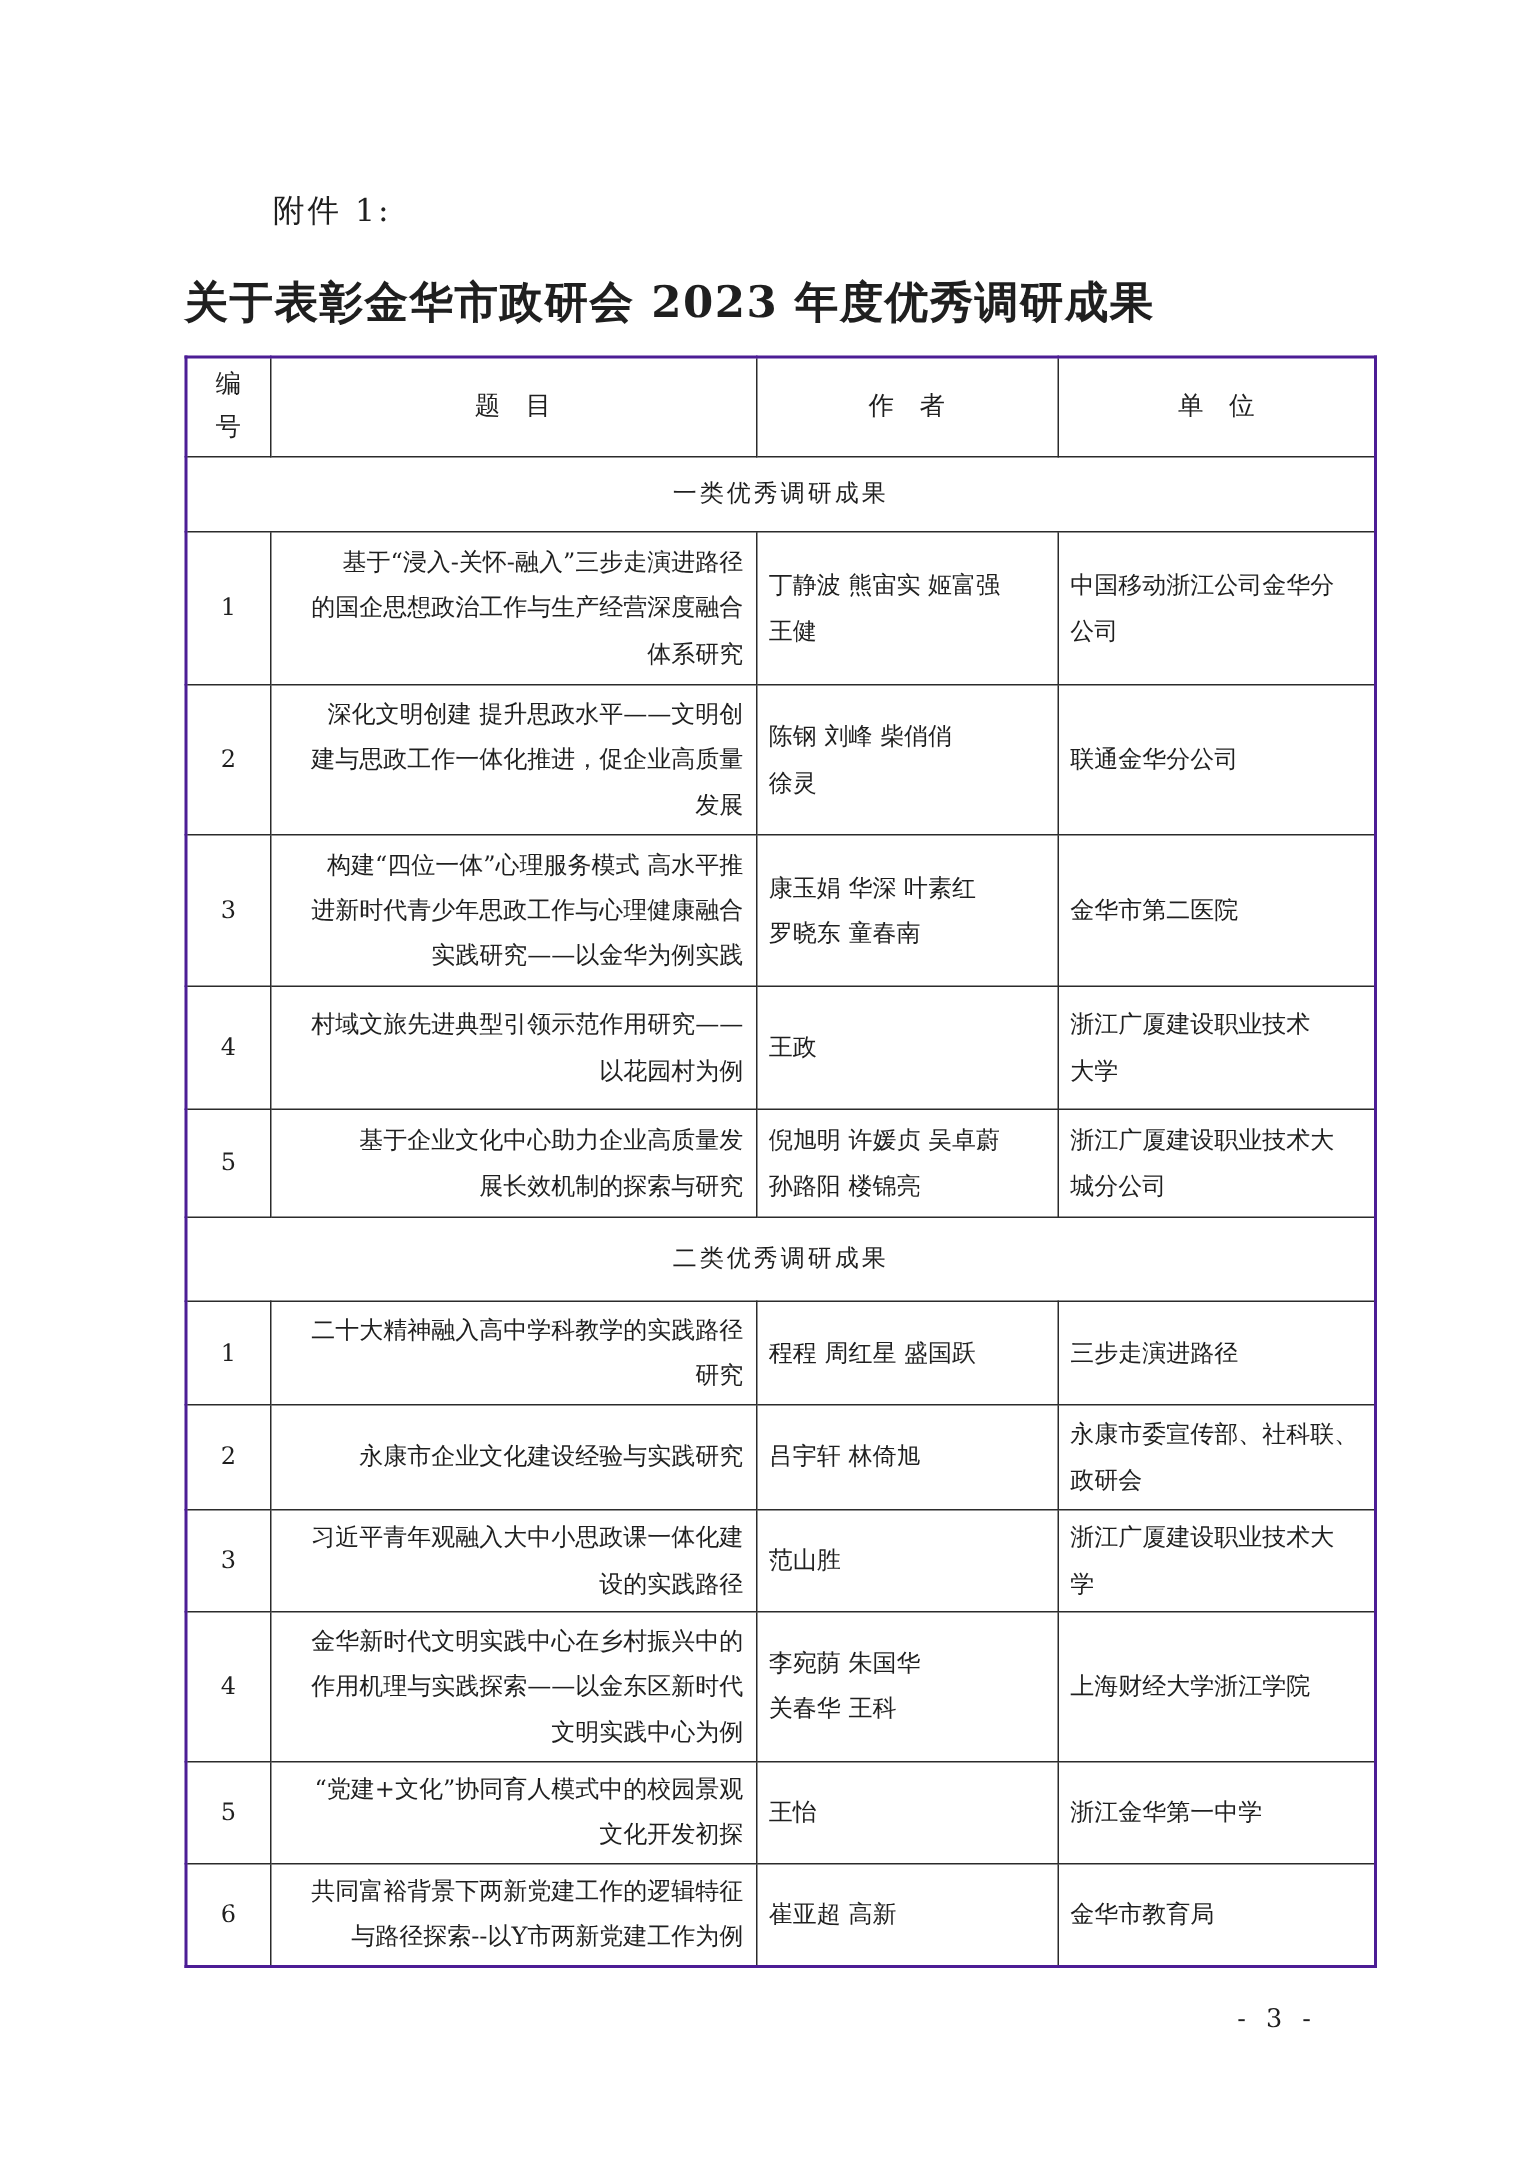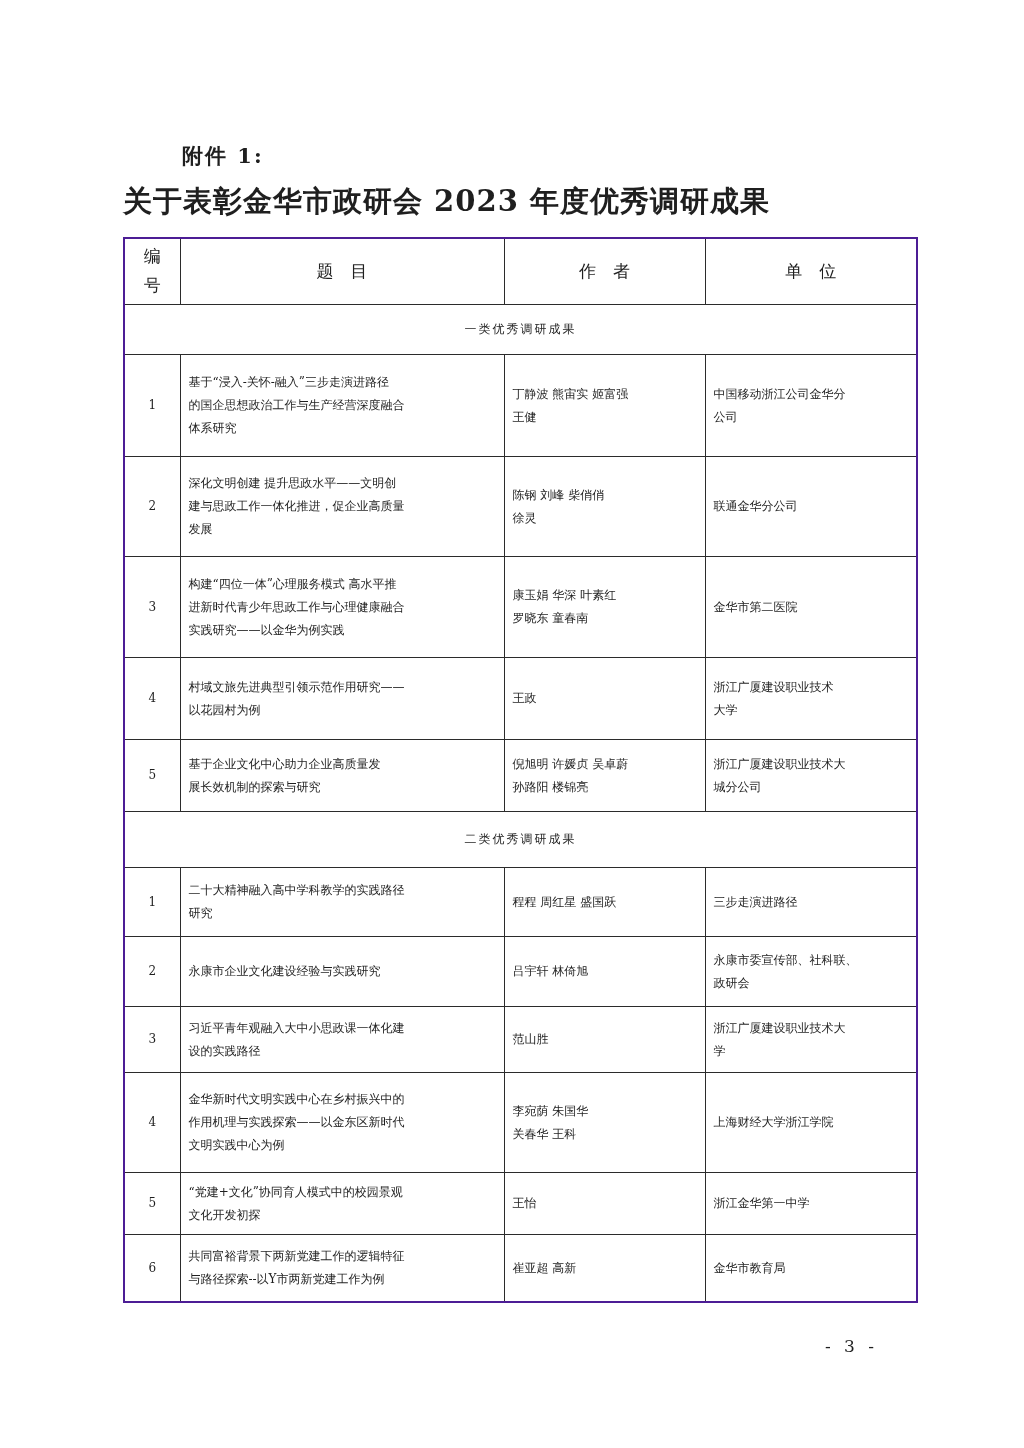--- a/index.html
+++ b/index.html
@@ -8,23 +8,23 @@
     width: 1024px;
     height: 1448px;
     background: #ffffff;
     font-family: "DejaVu Serif", "Liberation Serif", serif;
     color: #1f1f1f;
     overflow: hidden;
   }
   .attachment-label {
     position: absolute;
     left: 144px;
-    top: 142px;
+    top: 126px;
     font-size: 21px;
-    font-weight: 700;
+    font-weight: 400;
     letter-spacing: 2px;
     padding-left: 38px;
   }
   .doc-title {
     position: absolute;
     left: 123px;
     top: 182px;
     width: 793px;
     margin: 0;
     text-align: left;
@@ -38,21 +38,21 @@
     left: 123px;
     top: 237px;
     width: 793px;
     border-collapse: collapse;
     table-layout: fixed;
     border: 2px solid #4c1d95;
   }
   .awards-table th, .awards-table td {
     border: 1px solid #2b2b2b;
     padding: 3px 8px;
-    font-size: 12px;
+    font-size: 16px;
     font-weight: normal;
     line-height: 1.9;
     vertical-align: middle;
     overflow: hidden;
   }
   .awards-table th {
     text-align: center;
     font-size: 17px;
   }
   .th-no-wrap {
@@ -65,21 +65,21 @@
   }
   .section-cell {
     text-align: center;
     font-weight: bold;
     font-size: 21px;
     letter-spacing: 2px;
     font-family: "DejaVu Sans", "Liberation Sans", sans-serif;
   }
   .c-no { text-align: center; }
   .c-title {
-    text-align: left;
+    text-align: right;
     white-space: pre-line;
     padding-left: 9px;
     padding-right: 6px;
   }
   .c-author, .c-unit {
     text-align: left;
     white-space: pre-line;
     padding-left: 4px;
     padding-right: 4px;
   }

